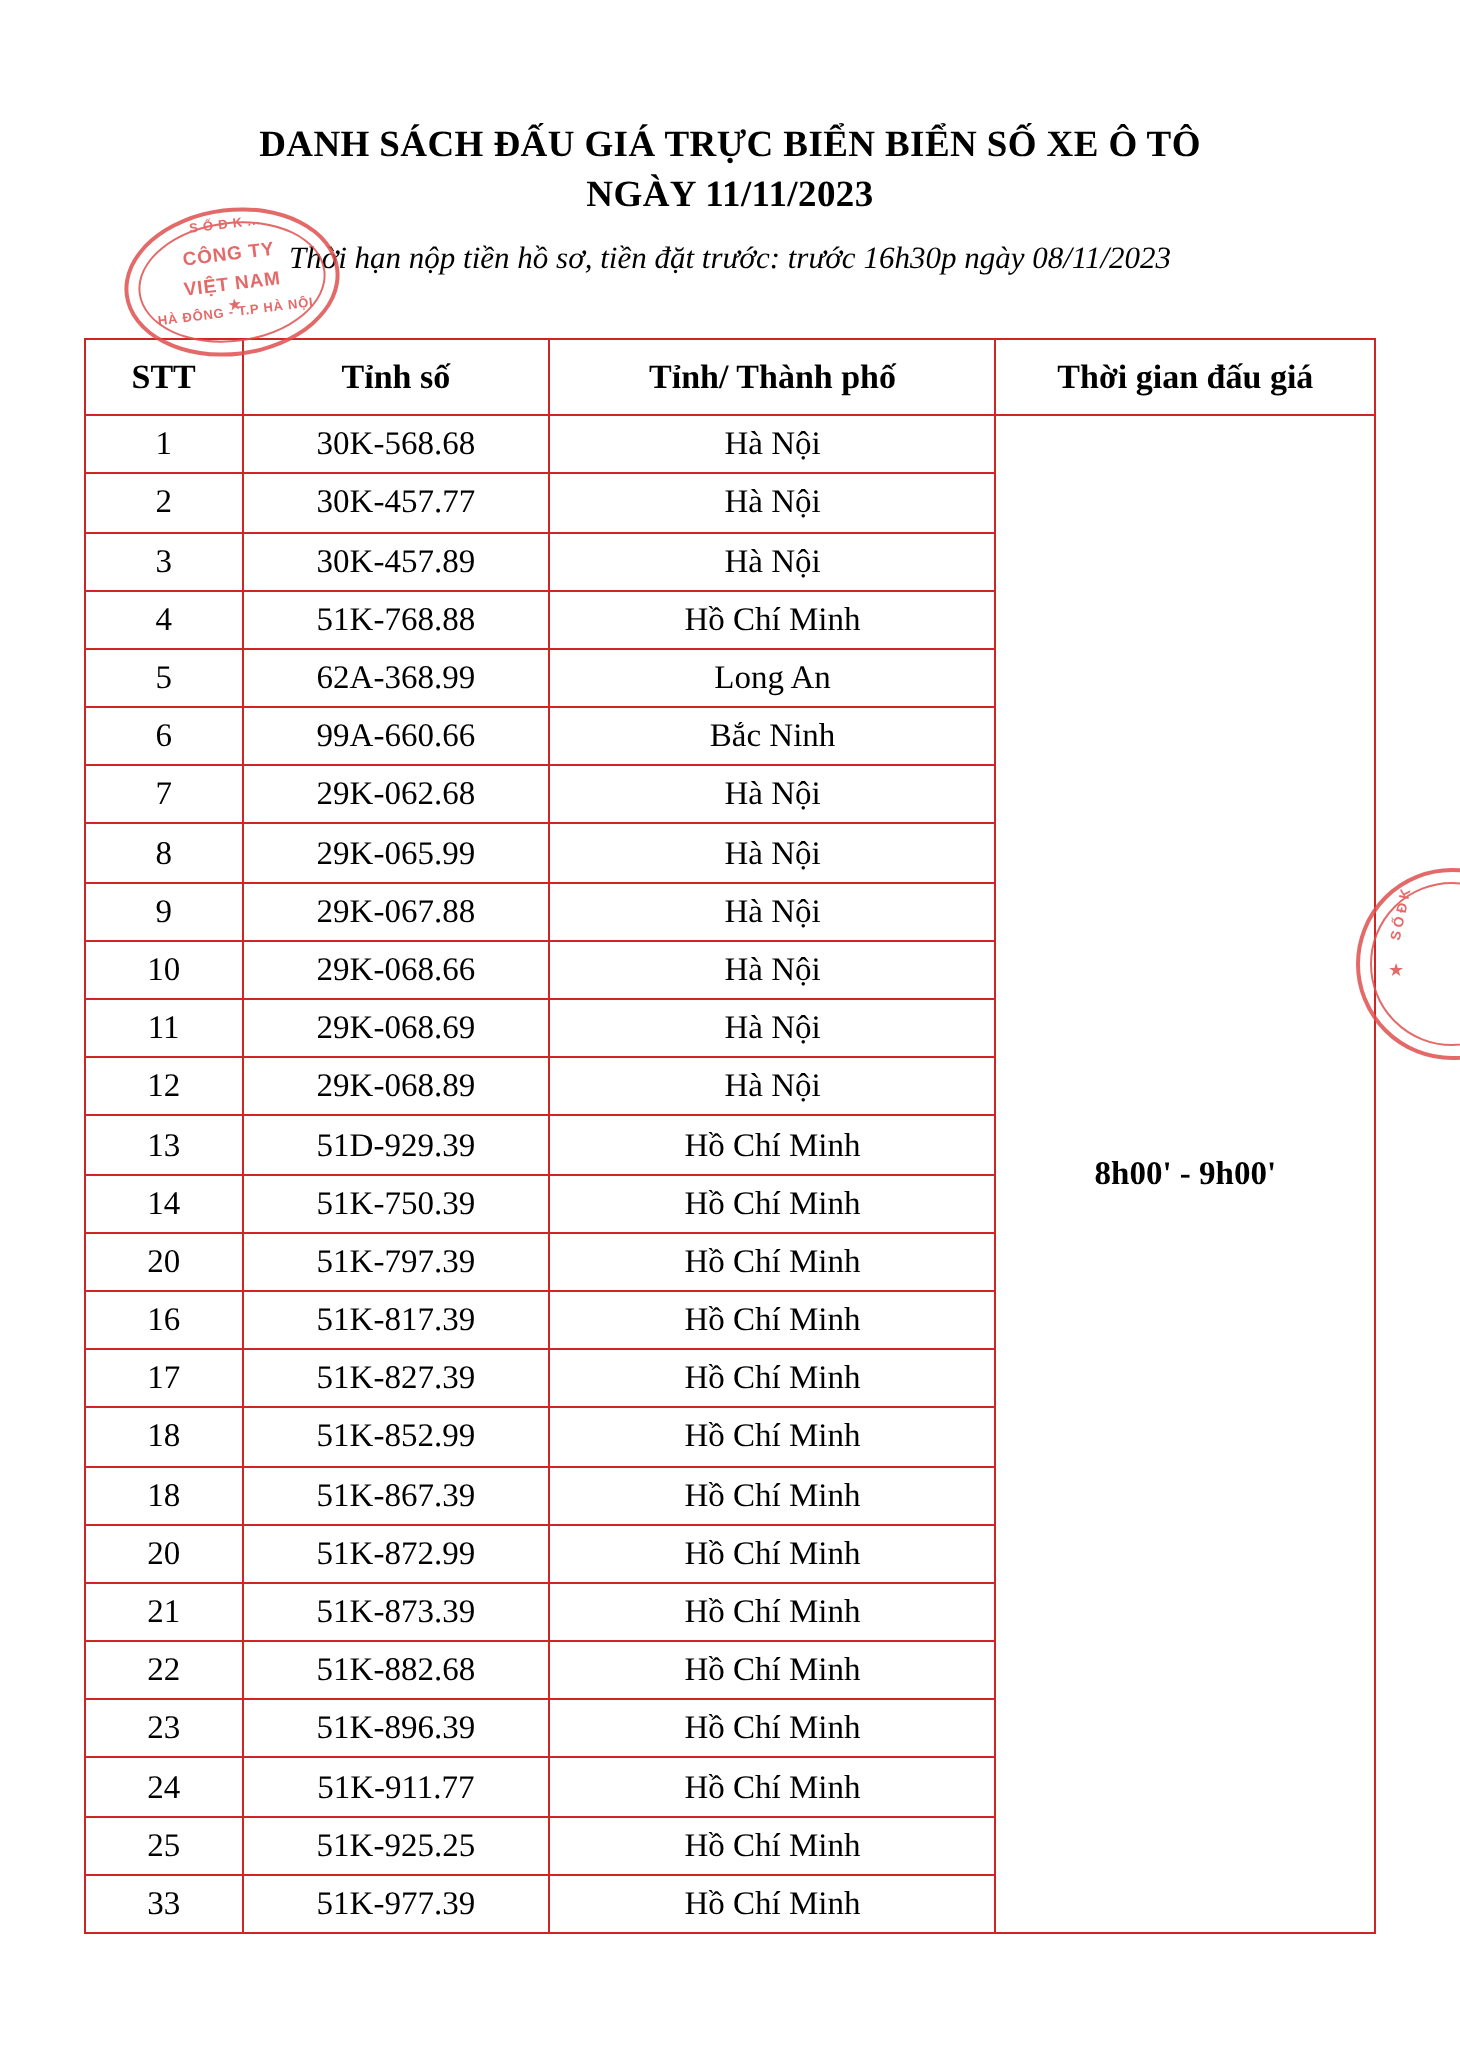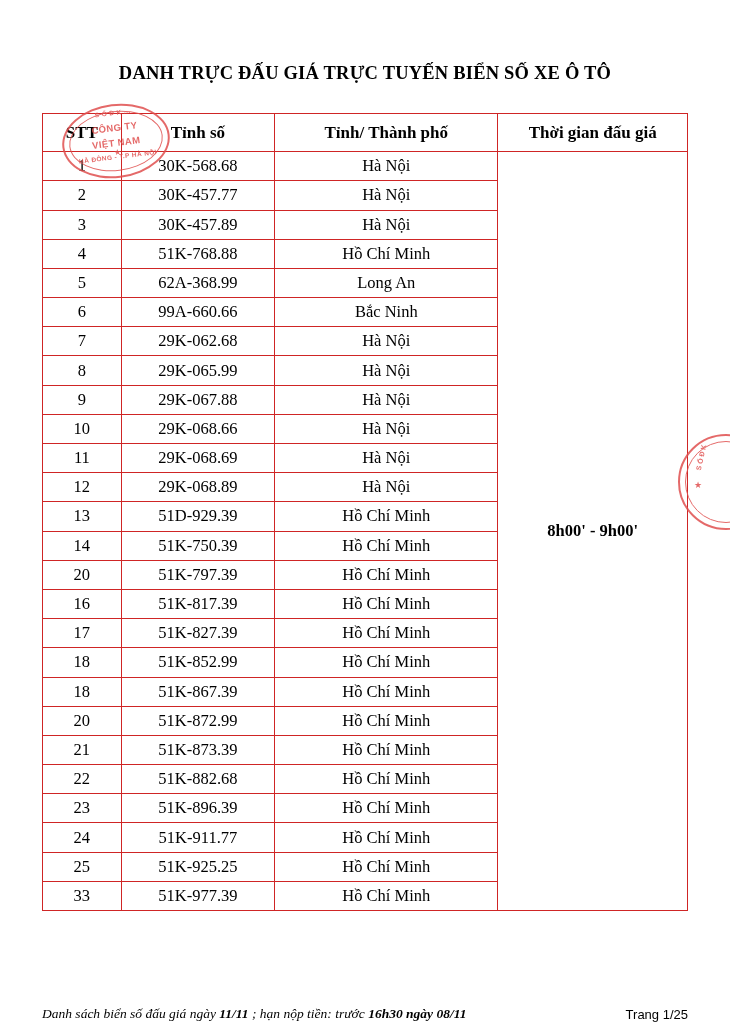--- a/index.html
+++ b/index.html
@@ -166,24 +166,26 @@
     font-size: 9px;
     color: #e0504f;
   }
 </style>
 </head>
 <body>
 
 <div class="page">
 
   <div class="doc-title">
-    <span>DANH TRỰC ĐẤU GIÁ TRỰC TUYẾN BIỂN SỐ XE Ô TÔ</span>
+    <span>DANH SÁCH ĐẤU GIÁ TRỰC BIỂN BIỂN SỐ XE Ô TÔ</span>
+    <span class="line2">NGÀY 11/11/2023</span>
   </div>
 
   <div class="note">
+    <span>Thời hạn nộp tiền hồ sơ, tiền đặt trước: trước 16h30p ngày 08/11/2023</span>
   </div>
 
   <table class="main">
     <colgroup>
       <col class="c-stt">
       <col class="c-bien">
       <col class="c-tinh">
       <col class="c-time">
     </colgroup>
     <thead>
@@ -322,26 +324,20 @@
           <td>Hồ Chí Minh</td>
         </tr>
         <tr>
           <td>33</td>
           <td>51K-977.39</td>
           <td>Hồ Chí Minh</td>
         </tr>
       </tbody>
   </table>
 
-  <div class="footer">
-    <div class="left">
-      <span>Danh sách biển số đấu giá ngày </span><b>11/11</b><span> ; hạn nộp tiền: trước </span><b>16h30 ngày 08/11</b>
-    </div>
-    <div class="right">Trang 1/25</div>
-  </div>
 
   <div class="stamp stamp-main">
     <div class="inner"></div>
     <div class="t1">S Ố  Đ K  ...</div>
     <div class="t2">CÔNG TY</div>
     <div class="t3">VIỆT NAM</div>
     <div class="star">★</div>
     <div class="t4">HÀ ĐÔNG - T.P HÀ NỘI</div>
   </div>
 

